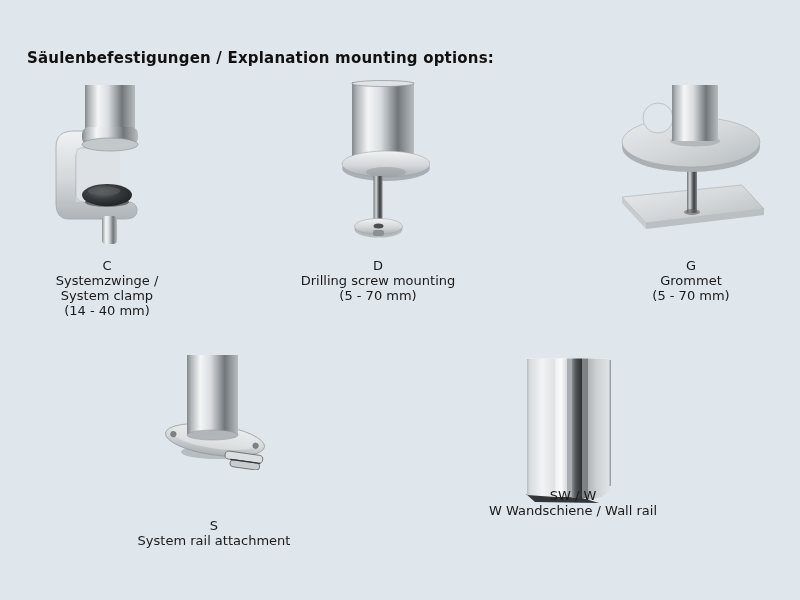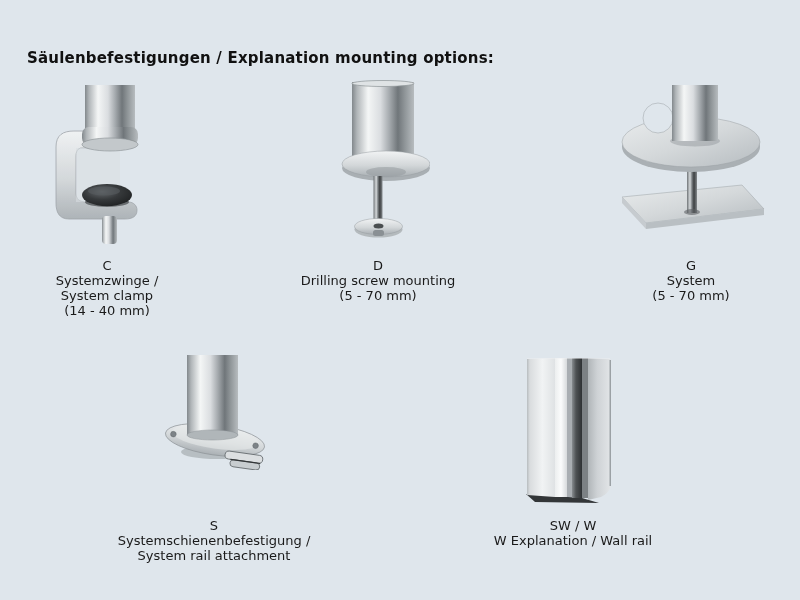--- a/index.html
+++ b/index.html
@@ -20,21 +20,21 @@
   .fig svg{display:block;}
   .caption{
     position:absolute;text-align:center;
     font-size:13px;line-height:15px;color:#1a1a1a;
   }
   .caption span{display:block;white-space:nowrap;}
   .cap-c{left:-3px;top:258px;width:220px;}
   .cap-d{left:268px;top:258px;width:220px;}
   .cap-g{left:581px;top:258px;width:220px;}
   .cap-s{left:84px;top:518px;width:260px;}
-  .cap-sw{left:443px;top:518px;width:260px;}
+  .cap-sw{left:443px;top:488px;width:260px;}
   .fig-c{left:54px;top:85px;}
   .fig-d{left:340px;top:80px;}
   .fig-g{left:618px;top:85px;}
   .fig-s{left:163px;top:355px;}
   .fig-sw{left:525px;top:356px;}
 </style>
 </head>
 <body style="background: rgb(223, 230, 236);">
 
 <svg width="0" height="0" style="position:absolute" aria-hidden="true">
@@ -182,26 +182,25 @@
 </div>
 
 <div class="caption cap-d">
   <span>D</span>
   <span>Drilling screw mounting</span>
   <span>(5 - 70 mm)</span>
 </div>
 
 <div class="caption cap-g">
   <span>G</span>
-  <span>System</span>
+  <span>Grommet</span>
   <span>(5 - 70 mm)</span>
 </div>
 
 <div class="caption cap-s">
   <span>S</span>
-  <span>Systemschienenbefestigung /</span>
   <span>System rail attachment</span>
 </div>
 
 <div class="caption cap-sw">
   <span>SW / W</span>
-  <span>W Explanation / Wall rail</span>
+  <span>W Wandschiene / Wall rail</span>
 </div>
 
 </body></html>

